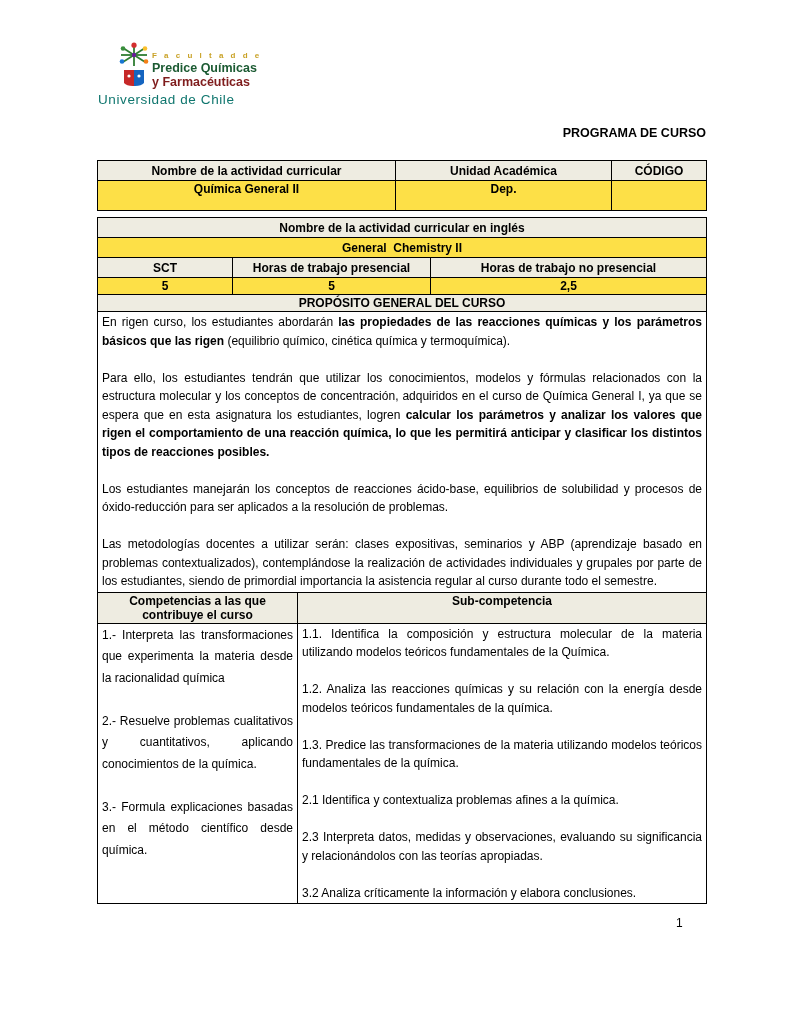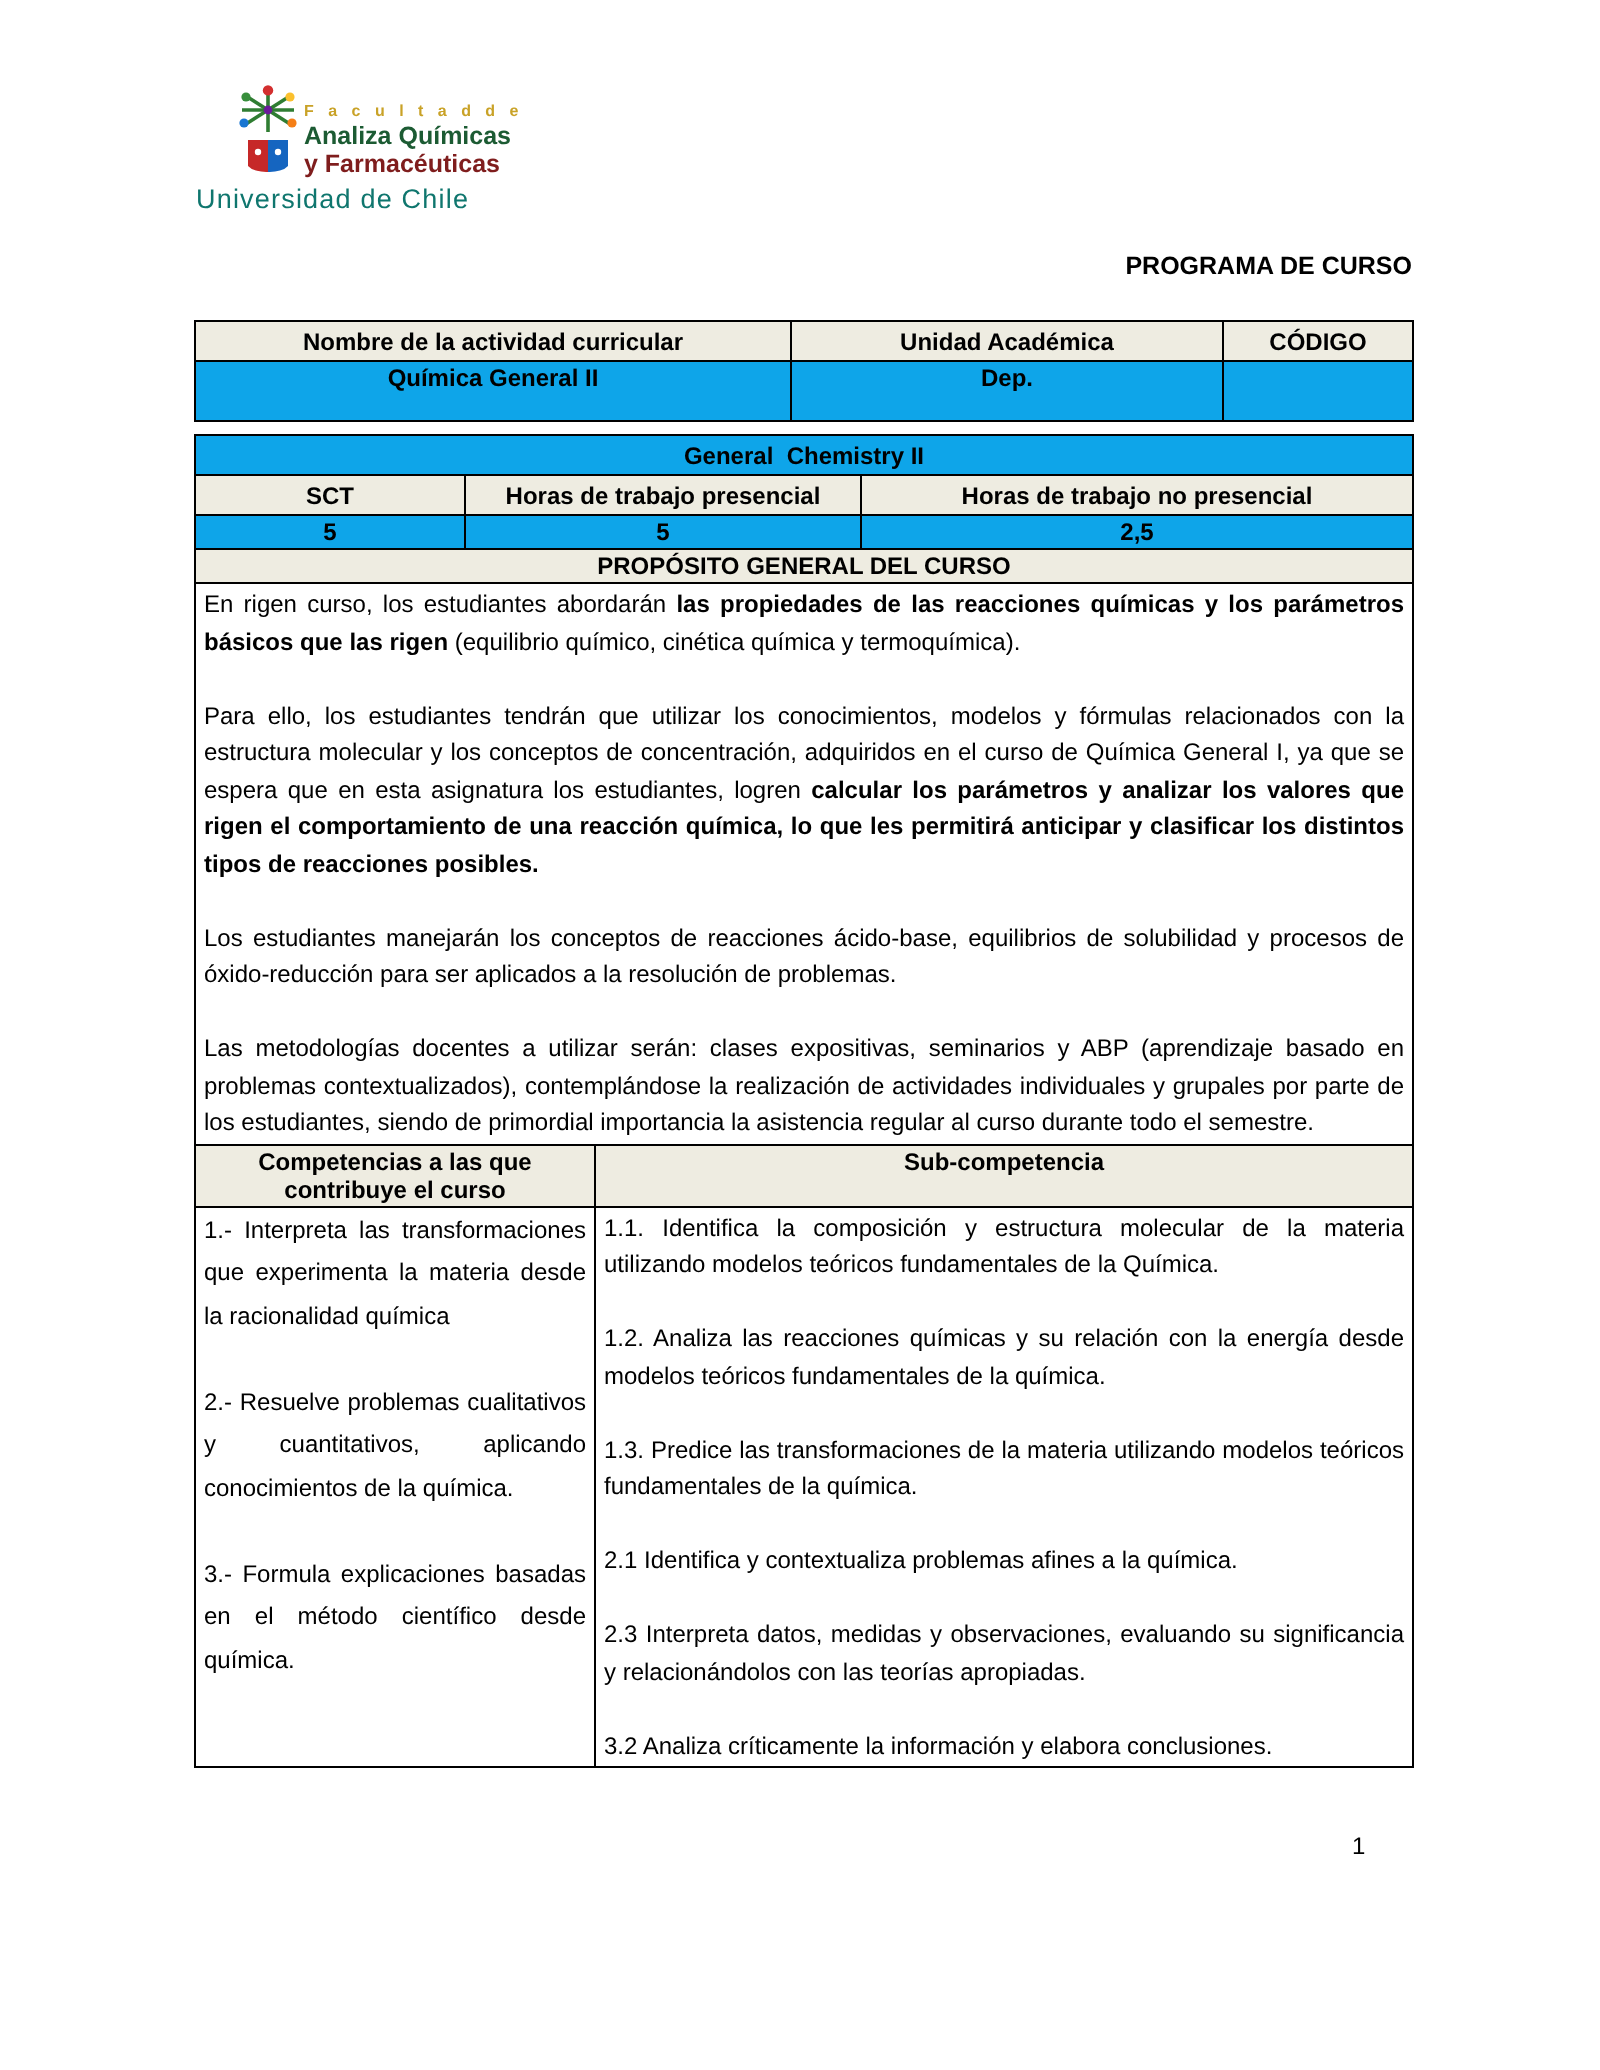--- a/index.html
+++ b/index.html
@@ -18,21 +18,21 @@
 
   
   .doc-title { position:absolute; left:97px; top:126px; width:609px; text-align:right;
                font-weight:bold; font-size:12.5px; }
 
   
   .content { position:absolute; left:97px; top:160px; width:609px; }
   table.t { border-collapse:collapse; width:100%; table-layout:fixed; }
   table.t td { border:1px solid #000; font-size:12px; padding:1px 4px; overflow:hidden; }
   td.hd { background:#eeece1; font-weight:bold; text-align:center; height:20px; vertical-align:middle; }
-  td.val { background:#0ea5e9; text-align:center; font-weight:bold;margin-top:28px; }
+  td.val { background:#fde047; text-align:center; font-weight:bold;margin-top:28px; }
   .gap6 { margin-bottom:6px; }
   .merge { margin-top:-1px; }
   .rowtall { height:30px; vertical-align:top; }
   .rowshort { height:17px; }
   .prewrap { white-space:pre-wrap; }
 
   
   td.purpose { text-align:justify; font-size:11.6px; line-height:18.5px; padding:3px 8px 5px 8px; vertical-align:top; }
   td.purpose p { margin:0 0 18.5px 0; }
   td.purpose p:last-child { margin-bottom:0; }
@@ -68,21 +68,21 @@
       <circle cx="5" cy="6.5" r="2.3" fill="#388e3c"></circle>
       <circle cx="4" cy="19.5" r="2.3" fill="#1976d2"></circle>
       <circle cx="28" cy="19.5" r="2.3" fill="#f57f17"></circle>
       <circle cx="16" cy="13" r="2.2" fill="#6a1b9a"></circle>
       <path d="M6 28 h10 v16 a10 5 0 0 1 -10 -3 z" fill="#c62828"></path>
       <path d="M16 28 h10 v13 a10 5 0 0 1 -10 3 z" fill="#1565c0"></path>
       <circle cx="11" cy="34" r="1.6" fill="#ffffff"></circle>
       <circle cx="21" cy="34" r="1.6" fill="#ffffff"></circle>
     </svg>
     <div class="logo-facultad">F a c u l t a d   d e</div>
-    <div class="logo-name1">Analiza Químicas</div>
+    <div class="logo-name1">Predice Químicas</div>
     <div class="logo-name2">y Farmacéuticas</div>
     <div class="logo-univ">Universidad de Chile</div>
   </div>
 
   <div class="doc-title">PROGRAMA DE CURSO</div>
 
   <div class="content">
 
     <table class="t gap6">
       <colgroup>
@@ -102,20 +102,23 @@
         <td class="val rowtall"></td>
       </tr>
     </tbody>
       </table>
 
     <table class="t">
       <colgroup>
           <col style="width:609px">
         </colgroup>
       <tbody>
+          <tr>
+        <td class="hd">Nombre de la actividad curricular en inglés</td>
+      </tr>
       <tr>
         <td class="val prewrap" style="height:20px;">General  Chemistry II</td>
       </tr>
     </tbody>
       </table>
 
     <table class="t merge">
       <colgroup>
           <col style="width:135px">
           <col style="width:198px">

